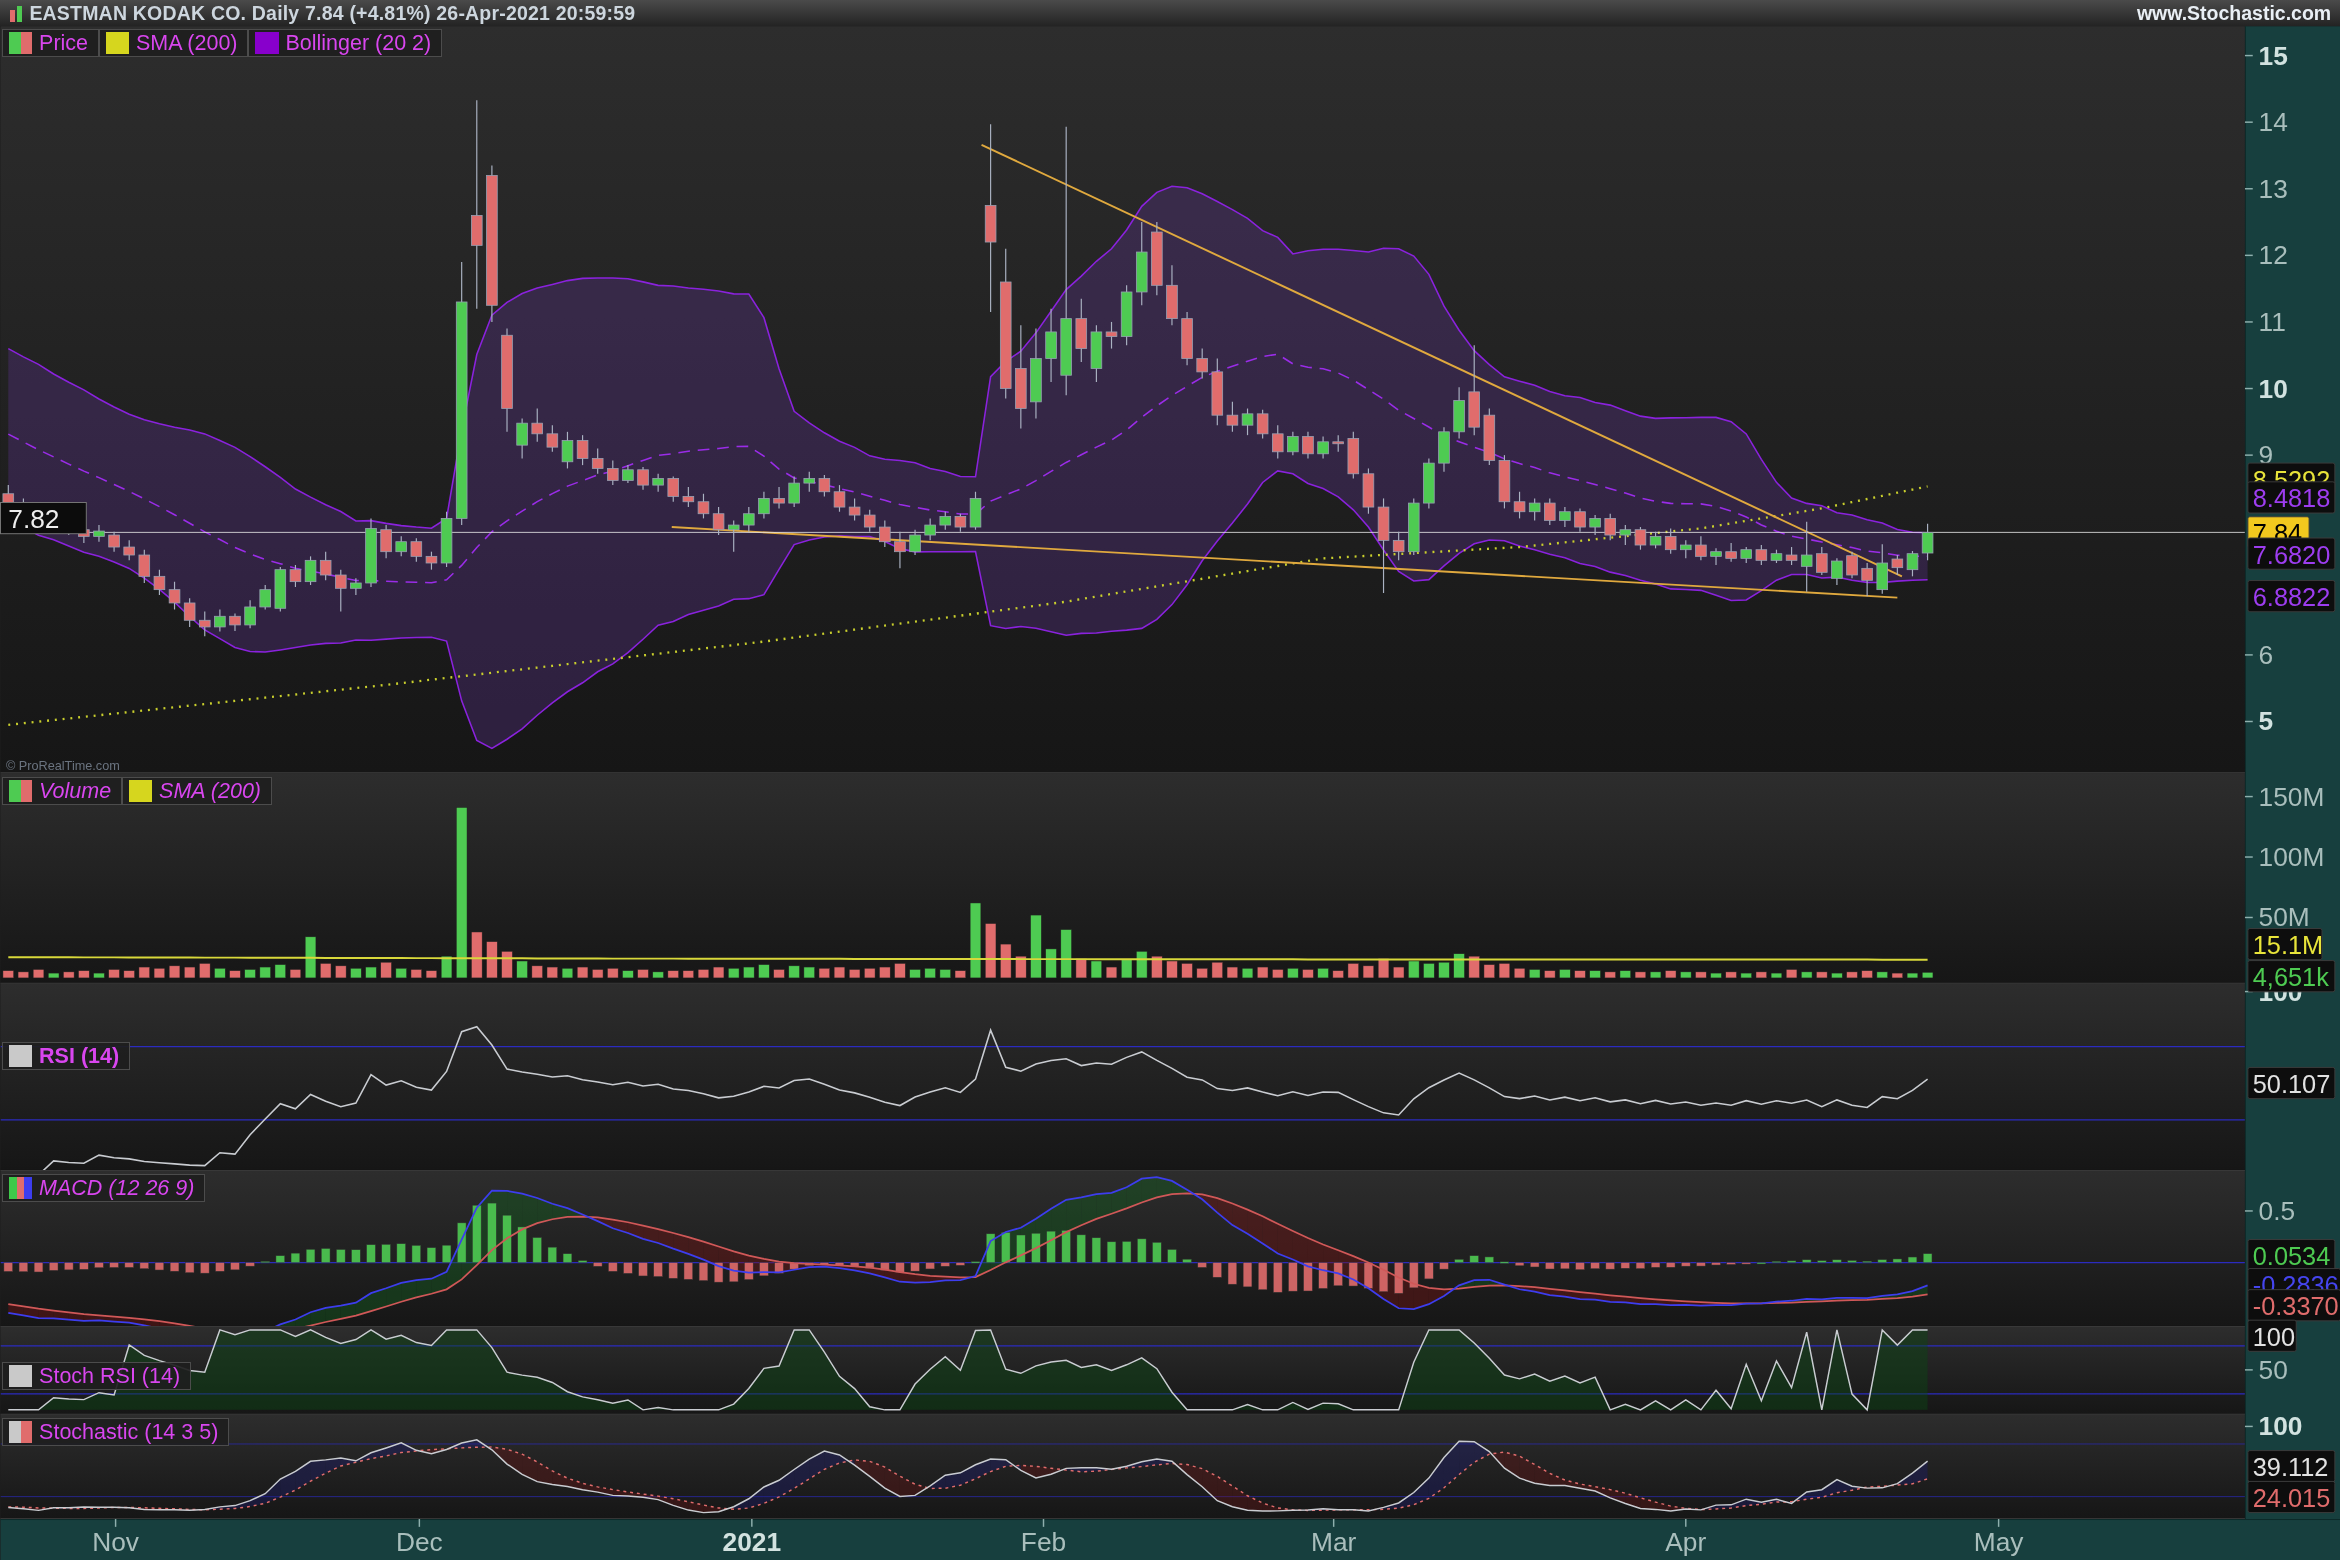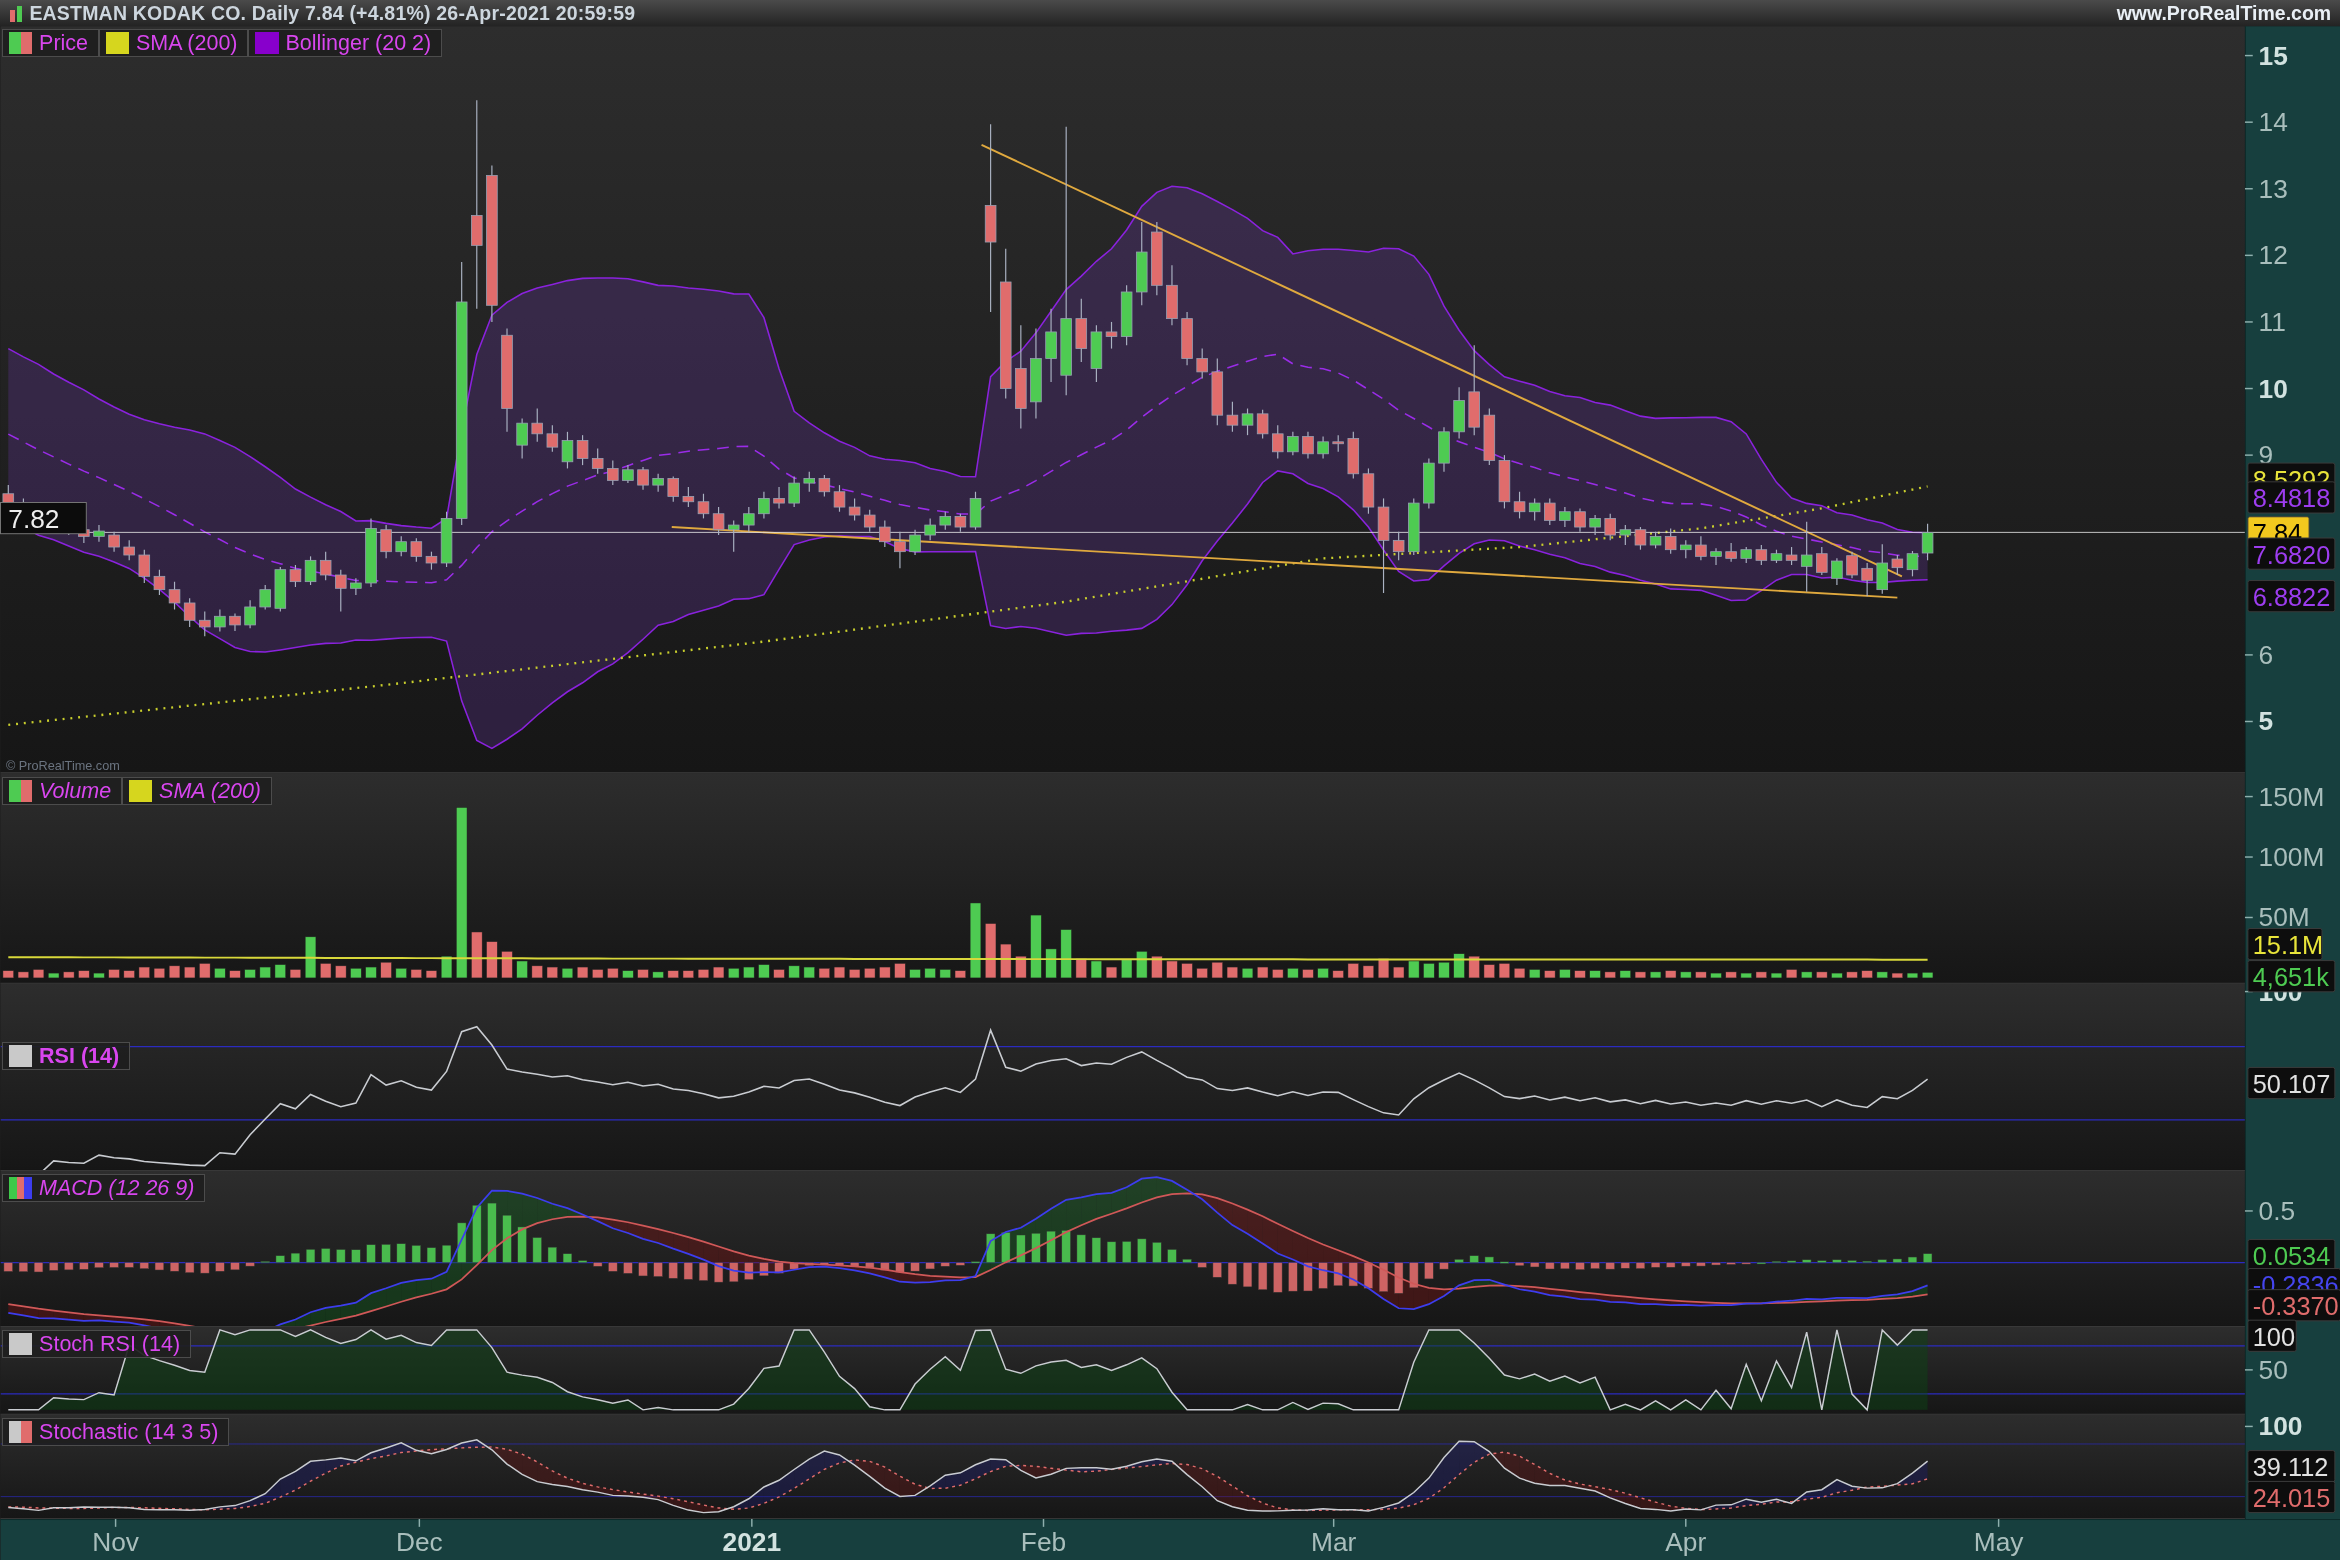--- a/index.html
+++ b/index.html
@@ -31,21 +31,21 @@
 <div class="screen">
 
   <div class="titlebar">
     <span class="left">
       <span class="mini-candles">
           <i class="r"></i>
           <i class="g"></i>
         </span>
       <span class="title-text">EASTMAN KODAK CO. Daily 7.84 (+4.81%) 26-Apr-2021 20:59:59</span>
     </span>
-    <span class="site-text">www.ProRealTime.com</span>
+    <span class="site-text">www.Stochastic.com</span>
   </div>
 
   <div class="legend" style="left:2px;top:29px;">
     <div class="chip">
       <span class="sw">
           <i style="background:#4ecb52"></i>
           <i style="background:#e06c6c"></i>
         </span>
       <span class="lab">Price</span>
     </div>
@@ -92,21 +92,21 @@
     <div class="chip">
       <span class="sw">
           <i style="background:#3ec94a"></i>
           <i style="background:#e06c6c"></i>
           <i style="background:#3d3dee"></i>
         </span>
       <span class="lab">MACD (12 26 9)</span>
     </div>
   </div>
 
-  <div class="legend" style="left:2px;top:1330px;align-items:flex-end;">
+  <div class="legend" style="left:2px;top:1362px;align-items:flex-end;">
     <div class="chip">
       <span class="sw">
           <i style="background:#c9c9c9"></i>
         </span>
       <span class="lab">Stoch RSI (14)</span>
     </div>
   </div>
 
   <div class="legend" style="left:2px;top:1418px;">
     <div class="chip">

